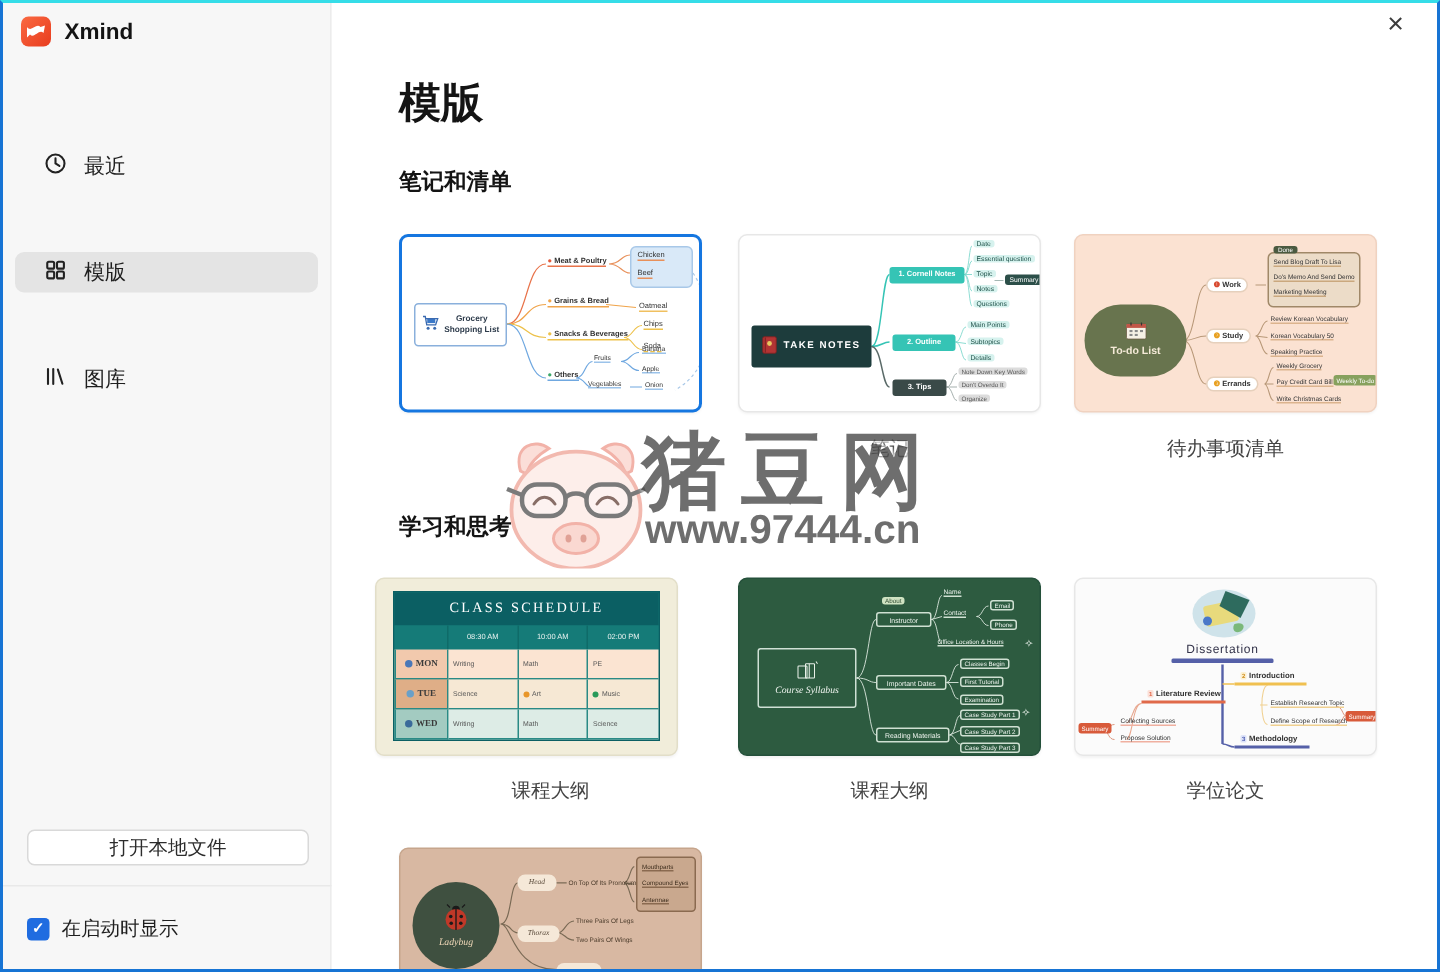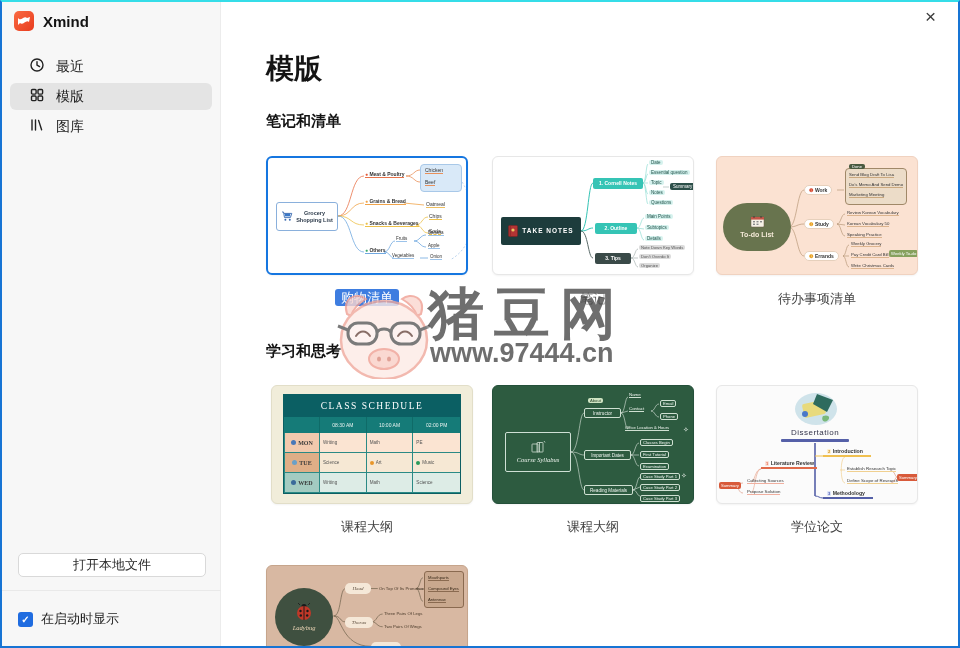--- a/index.html
+++ b/index.html
@@ -6,21 +6,21 @@
   html,body { width:960px; height:648px; overflow:hidden; background:#fff; }
   .window { position:relative; width:960px; height:648px; background:#fff; overflow:hidden;
             border:2px solid #1774d4; border-top-color:#35dde8;
             font-family:"Liberation Sans", sans-serif; }
   
   .sidebar { position:absolute; left:0; top:0; width:219px; height:100%; background:#f7f7f7; border-right:1px solid #ececec; }
   .app-title { position:absolute; left:12px; top:9px; display:flex; align-items:center; gap:9px; }
   .logo { width:20px; height:20px; border-radius:5px; background:linear-gradient(135deg,#fa6a42,#e83c1e); display:flex; align-items:center; justify-content:center; }
   .app-name { font-size:15px; font-weight:700; color:#141414;text-align:center; }
   .nav { position:absolute; top:51px; left:8px; right:8px; }
-  .nav-item { display:flex; align-items:center; gap:11px; height:27px; padding-left:19px; border-radius:6px; font-size:14px; color:#1f1f1f; margin-bottom:3px; cursor:default; }
+  .nav-item { display:flex; align-items:center; gap:11px; height:27px; padding-left:19px; border-radius:6px; font-size:14px; color:#1f1f1f; margin-bottom:3px; cursor:default;margin-top:44px; }
   .nav-item.sel { background:#e4e4e4; }
   .open-btn { position:absolute; left:16px; top:551px; width:188px; height:24px; background:#fff; border:1px solid #d9d9d9; border-radius:5px; font-size:13px; color:#2c2c2c; display:flex; align-items:center; justify-content:center; }
   .side-divider { position:absolute; left:0; top:588px; width:219px; height:1px; background:#e9e9e9; }
   .startup { position:absolute; left:16px; top:608px; display:flex; align-items:center; gap:8px; font-size:13px; color:#1f1f1f; }
   .checkbox { width:15px; height:15px; background:#1f6ce0; border-radius:3px; color:#fff; font-size:10px; font-weight:700; display:flex; align-items:center; justify-content:center; }
   .close-btn { position:absolute; right:22px; top:5px; font-size:19px; color:#3c3c3c; line-height:1; cursor:default; }
   
   .main-title { position:absolute; left:264px; top:48px; font-size:28px; font-weight:700; color:#141414; }
   .sec-h { position:absolute; left:264px; font-size:15px; font-weight:700; color:#141414; }
   .card { position:absolute; width:202px; height:119px; border-radius:6px; border:1px solid #e7e7e7; overflow:hidden; background:#fff; box-shadow:0 1px 2px rgba(0,0,0,.05); }
@@ -192,25 +192,24 @@
     <span class="mm" style="left:130px; top:53px; font-size:4.3px; border-bottom:1px solid #dcb48e;">Review Korean Vocabulary</span>
     <span class="mm" style="left:130px; top:64px; font-size:4.3px; border-bottom:1px solid #dcb48e;">Korean Vocabulary 50</span>
     <span class="mm" style="left:130px; top:75px; font-size:4.3px; border-bottom:1px solid #dcb48e;">Speaking Practice</span>
     <span class="mm" style="left:87px; top:94px; background:#fff; border:1px solid #e6d0bc; border-radius:5px; padding:1px 4px; font-weight:700;"><span style="color:#e8a020">❸ </span><span>Errands</span></span>
     <span class="mm" style="left:134px; top:84px; font-size:4.3px; border-bottom:1px solid #dcb48e;">Weekly Grocery</span>
     <span class="mm" style="left:134px; top:95px; font-size:4.3px; border-bottom:1px solid #dcb48e;">Pay Credit Card Bill</span>
     <span class="mm" style="left:134px; top:106px; font-size:4.3px; border-bottom:1px solid #dcb48e;">Write Christmas Cards</span>
     <span class="mm" style="left:172px; top:93px; background:#87a15e; color:#fff; border-radius:2px; padding:1px 2px; font-size:4.2px;">Weekly To-do</span>
   </div>
 
-  <div class="cap" style="left:264px; top:287px;"><span class="cap-chip">购物清单</span></div>
   <div class="cap" style="left:490px; top:288px; color:#444;">笔记</div>
   <div class="cap" style="left:714px; top:288px; color:#444;">待办事项清单</div>
 
-  <div class="card" style="left:269px; top:383px; background:#f1edda; border-color:#e2dec8;padding-left:20px;">
+  <div class="card" style="left:248px; top:383px; background:#f1edda; border-color:#e2dec8;padding-left:20px;">
     <div style="position:absolute; left:11px; top:8px; width:178px; height:100px; border:1px solid #0b5f63; background:#17807d;">
       <div style="height:22px; background:#0b5f63; color:#fff; display:flex; align-items:center; justify-content:center; font-family:'Liberation Serif',serif; font-size:9.5px; letter-spacing:1.5px;">CLASS SCHEDULE</div>
       <div style="display:grid; grid-template-columns:36px 1fr 1fr 1fr; height:16px; background:#157b78; color:#e8f2f0; font-size:5px;">
         <span style="border-right:1px solid #0f6b68;"></span>
         <span style="border-right:1px solid #0f6b68; display:flex; align-items:center; justify-content:center;">08:30 AM</span>
         <span style="border-right:1px solid #0f6b68; display:flex; align-items:center; justify-content:center;">10:00 AM</span>
         <span style="display:flex; align-items:center; justify-content:center;">02:00 PM</span>
       </div>
       <div style="display:grid; grid-template-columns:36px 1fr 1fr 1fr; height:20px; font-size:4.6px; color:#555;">
         <span style="background:#f2c9ad; border:1px solid #2a8a85; border-top:none; display:flex; align-items:center; justify-content:center; gap:2px; font-size:6px; font-weight:700; font-family:'Liberation Serif',serif; color:#3a3a3a;">

